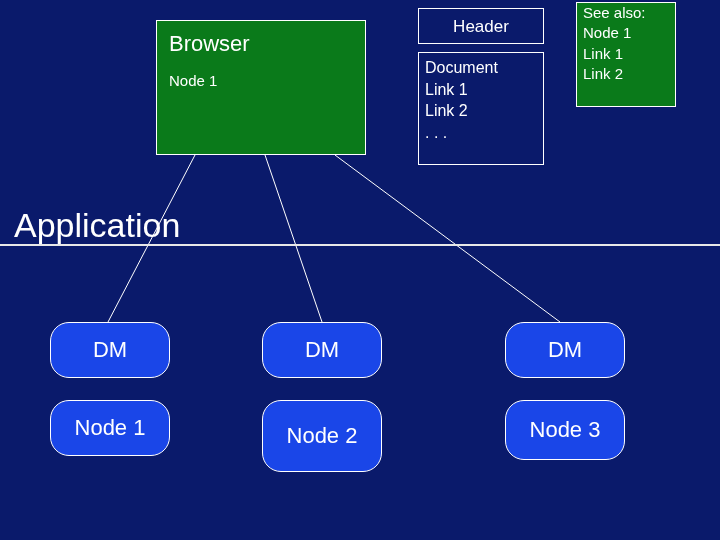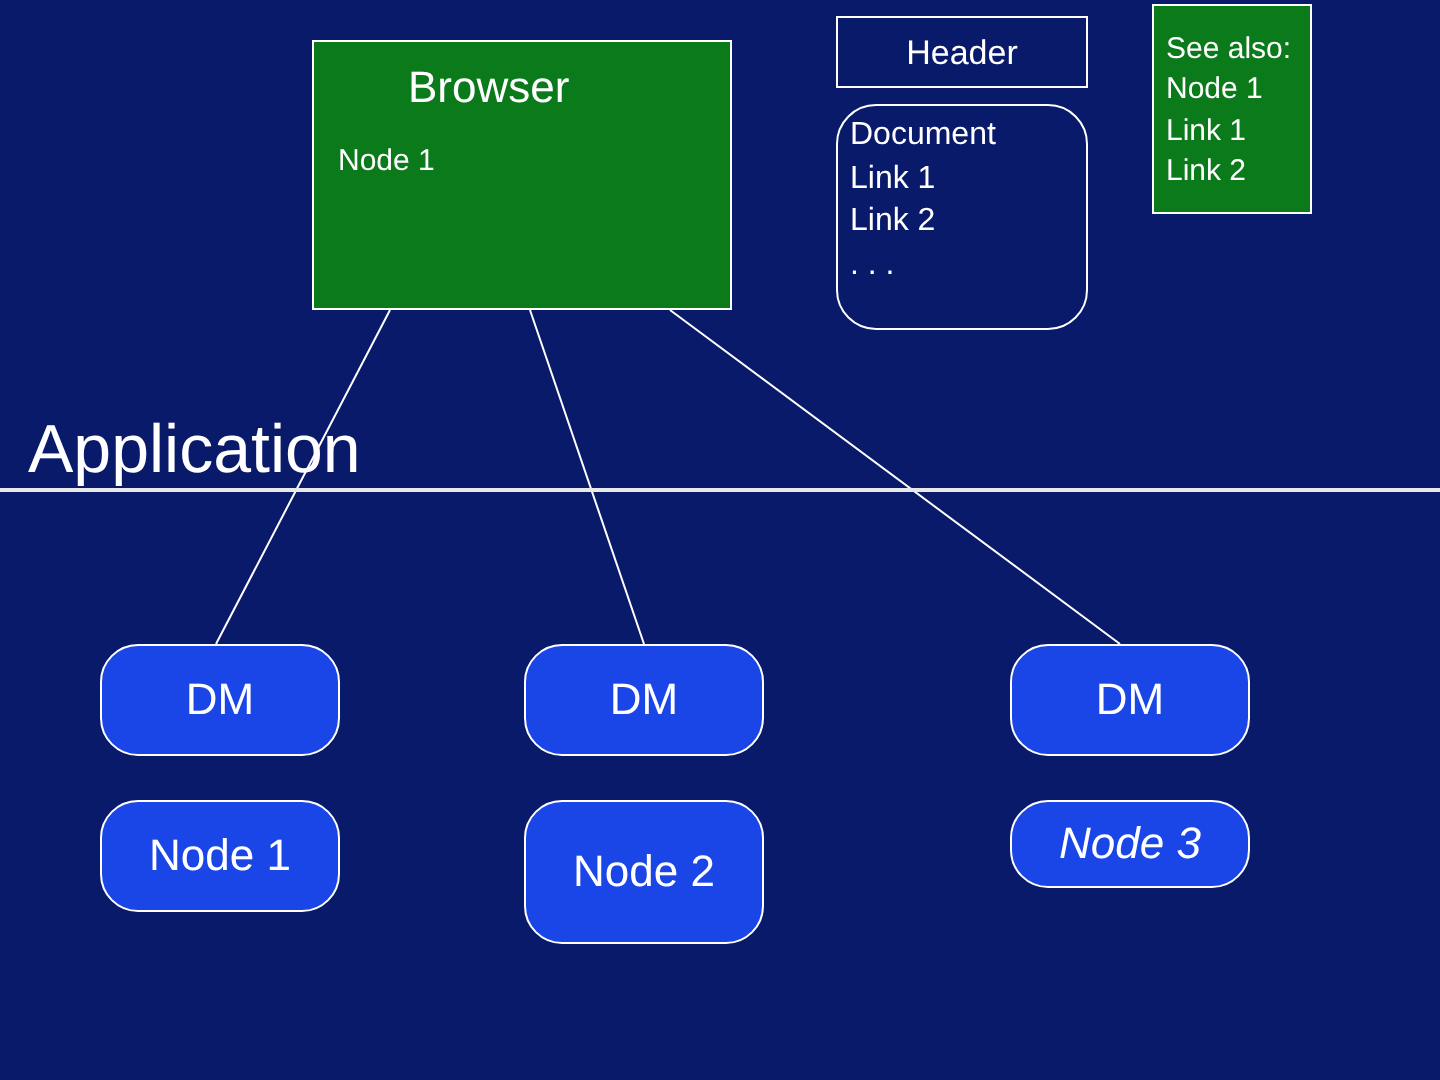--- a/index.html
+++ b/index.html
@@ -22,33 +22,32 @@
     left: 156px;
     top: 20px;
     width: 210px;
     height: 135px;
     background: #0a7a1a;
     padding: 10px 12px;
   }
   .browser-title {
     font-size: 22px;
     margin-bottom: 14px;
-    margin-left: 35px;
   }
   .browser-sub {
     font-size: 15px;
     line-height: 1.3;
   }
   .sa-box {
     left: 576px;
     top: 2px;
-    width: 80px;
+    width: 100px;
     height: 105px;
     background: #0a7a1a;
-    padding: 12px 6px;
+    padding: 0 6px;
     font-size: 15px;
     line-height: 1.35;
   }
   .header-box {
     left: 418px;
     top: 8px;
     width: 126px;
     height: 36px;
     background: #0a1a6b;
     text-align: center;
@@ -57,21 +56,20 @@
   }
   .doc-box {
     left: 418px;
     top: 52px;
     width: 126px;
     height: 113px;
     background: #0a1a6b;
     padding: 4px 6px;
     font-size: 16px;
     line-height: 1.35;
-    border-radius: 20px;
   }
   .app-label {
     position: absolute;
     left: 14px;
     top: 206px;
     font-size: 34px;
   }
   .hr-line {
     position: absolute;
     left: 0;
@@ -87,21 +85,21 @@
     display: flex;
     align-items: center;
     justify-content: center;
     border-radius: 19px;
   }
   .dm-box.c1  { left: 50px;  top: 322px; width: 120px; height: 56px; }
   .node-box.c1{ left: 50px;  top: 400px; width: 120px; height: 56px; }
   .dm-box.c2  { left: 262px; top: 322px; width: 120px; height: 56px; }
   .node-box.c2{ left: 262px; top: 400px; width: 120px; height: 72px; }
   .dm-box.c3  { left: 505px; top: 322px; width: 120px; height: 56px; }
-  .node-box.c3{ left: 505px; top: 400px; width: 120px; height: 44px; font-style: italic; }
+  .node-box.c3{ left: 505px; top: 400px; width: 120px; height: 60px; }
   svg.lines {
     position: absolute;
     left: 0;
     top: 0;
     width: 720px;
     height: 540px;
     pointer-events: none;
   }
 </style>
 </head>

